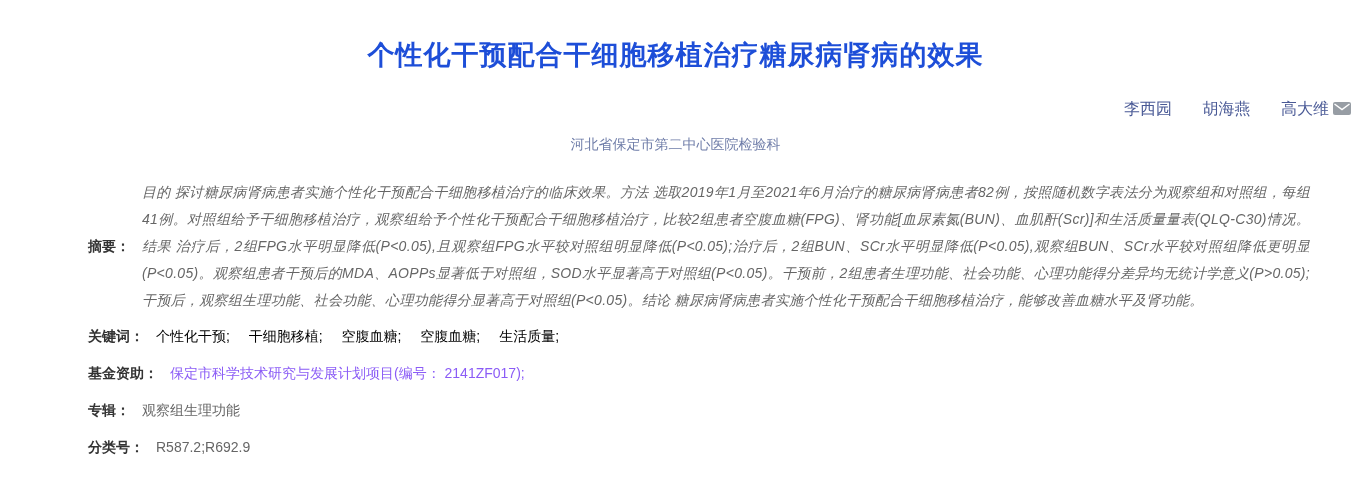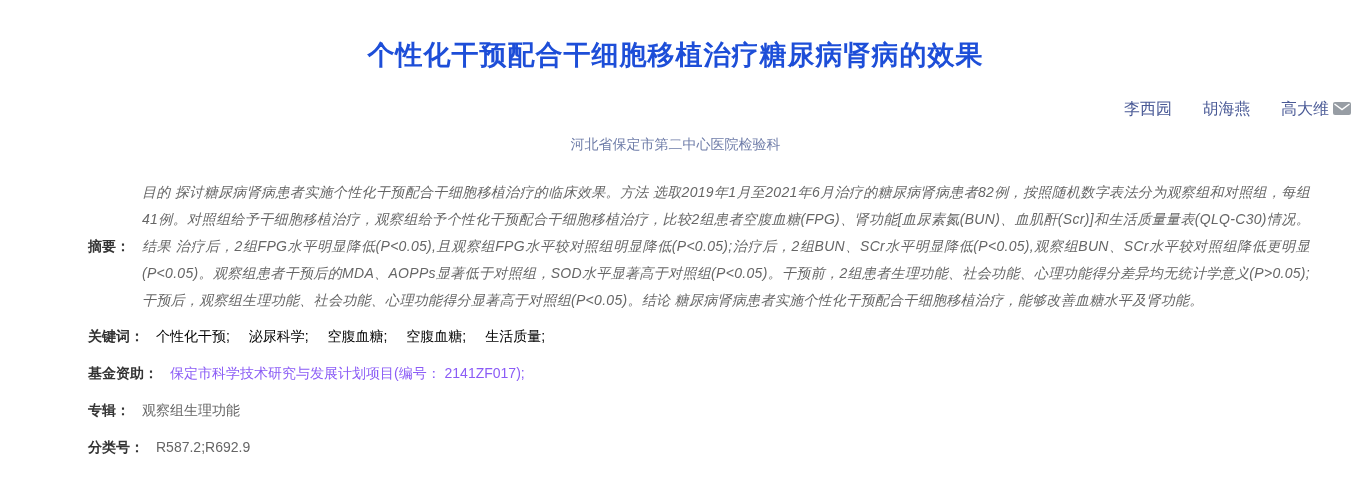--- a/index.html
+++ b/index.html
@@ -118,21 +118,21 @@
 
     <div class="row abstract-row">
       <div class="label">摘要：</div>
       <div class="value">目的 探讨糖尿病肾病患者实施个性化干预配合干细胞移植治疗的临床效果。方法 选取2019年1月至2021年6月治疗的糖尿病肾病患者82例，按照随机数字表法分为观察组和对照组，每组41例。对照组给予干细胞移植治疗，观察组给予个性化干预配合干细胞移植治疗，比较2组患者空腹血糖(FPG)、肾功能[血尿素氮(BUN)、血肌酐(Scr)]和生活质量量表(QLQ-C30)情况。结果 治疗后，2组FPG水平明显降低(P&lt;0.05),且观察组FPG水平较对照组明显降低(P&lt;0.05);治疗后，2组BUN、SCr水平明显降低(P&lt;0.05),观察组BUN、SCr水平较对照组降低更明显(P&lt;0.05)。观察组患者干预后的MDA、AOPPs显著低于对照组，SOD水平显著高于对照组(P&lt;0.05)。干预前，2组患者生理功能、社会功能、心理功能得分差异均无统计学意义(P&gt;0.05);干预后，观察组生理功能、社会功能、心理功能得分显著高于对照组(P&lt;0.05)。结论 糖尿病肾病患者实施个性化干预配合干细胞移植治疗，能够改善血糖水平及肾功能。</div>
     </div>
 
     <div class="row">
       <div class="label">关键词：</div>
       <div class="value">
         <a class="keyword">个性化干预;</a>
-        <a class="keyword">泌尿科学;</a>
+        <a class="keyword">干细胞移植;</a>
         <a class="keyword">空腹血糖;</a>
         <a class="keyword">空腹血糖;</a>
         <a class="keyword">生活质量;</a>
       </div>
     </div>
 
     <div class="row">
       <div class="label">基金资助：</div>
       <div class="value"><span class="funding-link">保定市科学技术研究与发展计划项目(编号： 2141ZF017);</span></div>
     </div>

